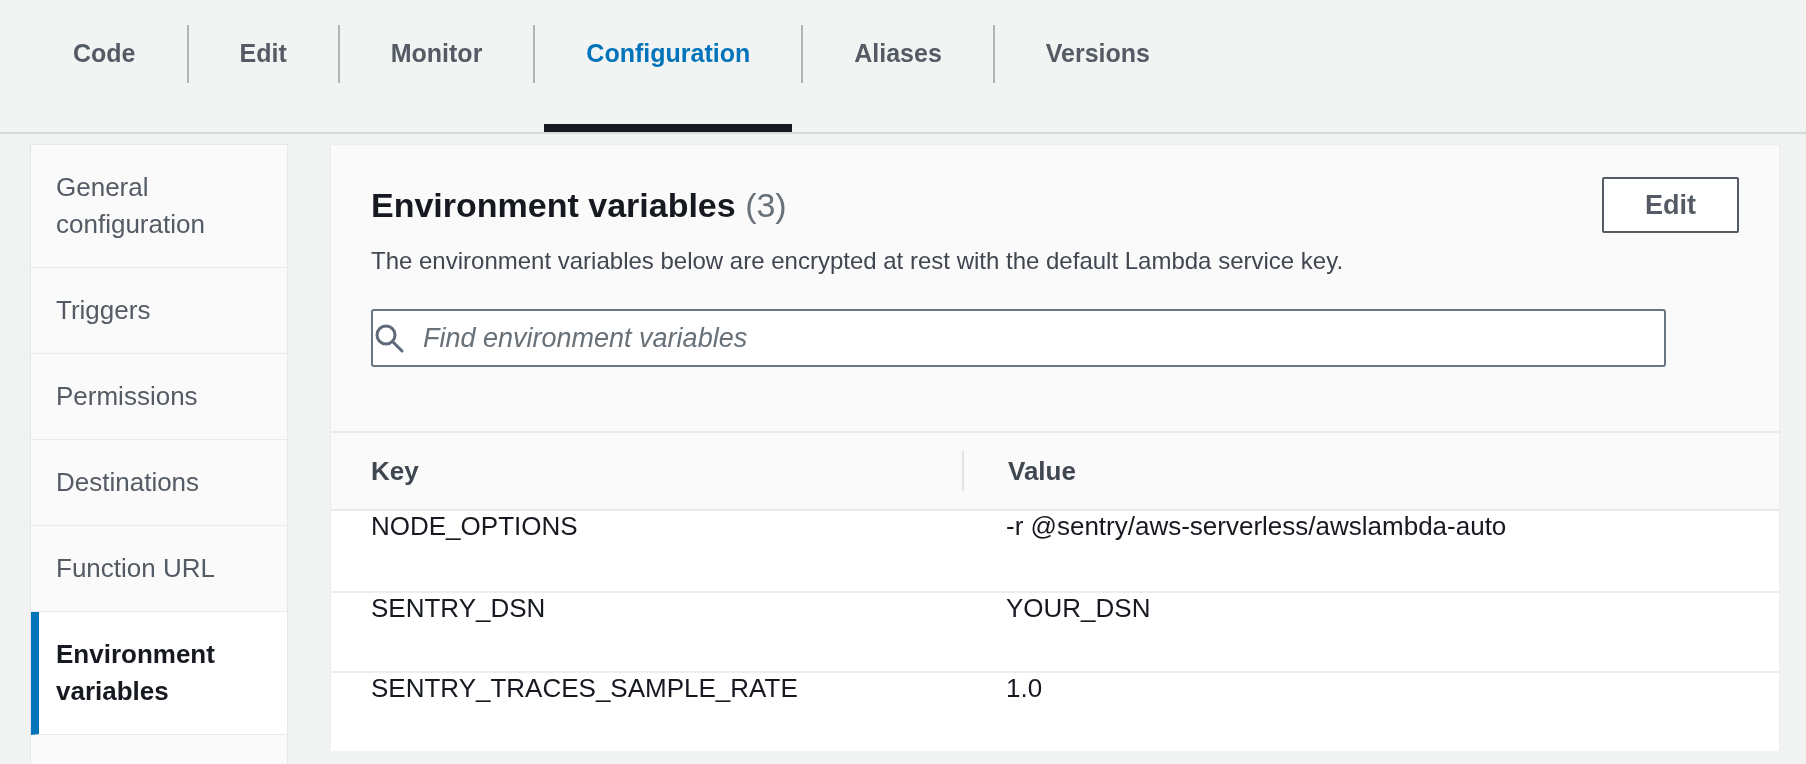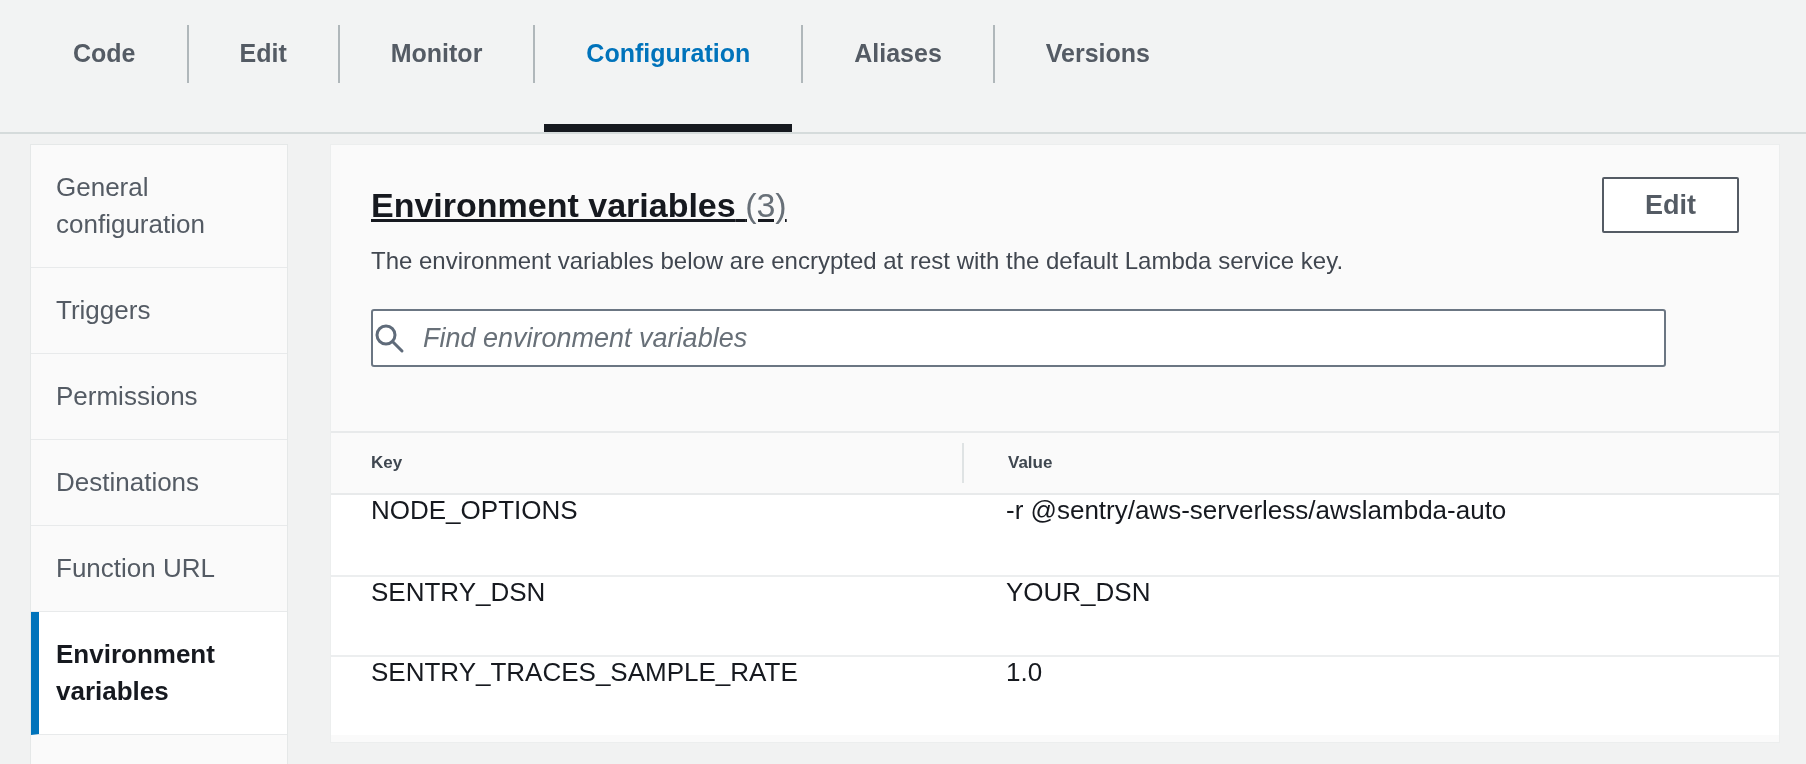--- a/index.html
+++ b/index.html
@@ -70,21 +70,20 @@
     background:#fafafa;
     border:1px solid #eceeee;
   }
   .card-header {
     padding:38px 40px 0 40px;
     position:relative;
   }
   .panel-title {
     font-size:34px; line-height:44px; font-weight:bold; color:#16191f;
     display:inline;
-    text-decoration:underline;
   }
   .panel-count {
     font-size:34px; line-height:44px; font-weight:normal; color:#687078;
   }
   .panel-desc {
     margin:18px 40px 0 40px;
     font-size:24px; line-height:32px;
     color:#414750;
   }
   .edit-btn {
@@ -116,24 +115,24 @@
     font-family:inherit;
     font-size:27px; color:#16191f;
     padding-left:18px; padding-right:16px;
   }
   .search-input::placeholder { font-style:italic; color:#687078; }
 
   
   .env-table { margin-top:64px; }
   .thead {
     display:flex; align-items:center;
-    height:64px;
+    height:80px;
     border-top:2px solid #e8eaeb;
     border-bottom:2px solid #e8eaeb;
-    font-size:17px; font-weight:bold; color:#3f4750;
+    font-size:26px; font-weight:bold; color:#3f4750;
   }
   .col-key { width:631px; padding-left:40px; flex:none; }
   .col-value { flex:1; padding-left:44px; }
   .thead .col-value {
     border-left:2px solid #dfe3e4;
     height:40px; display:flex; align-items:center;
   }
   .trow {
     display:flex; align-items:flex-start;
     height:80px;

